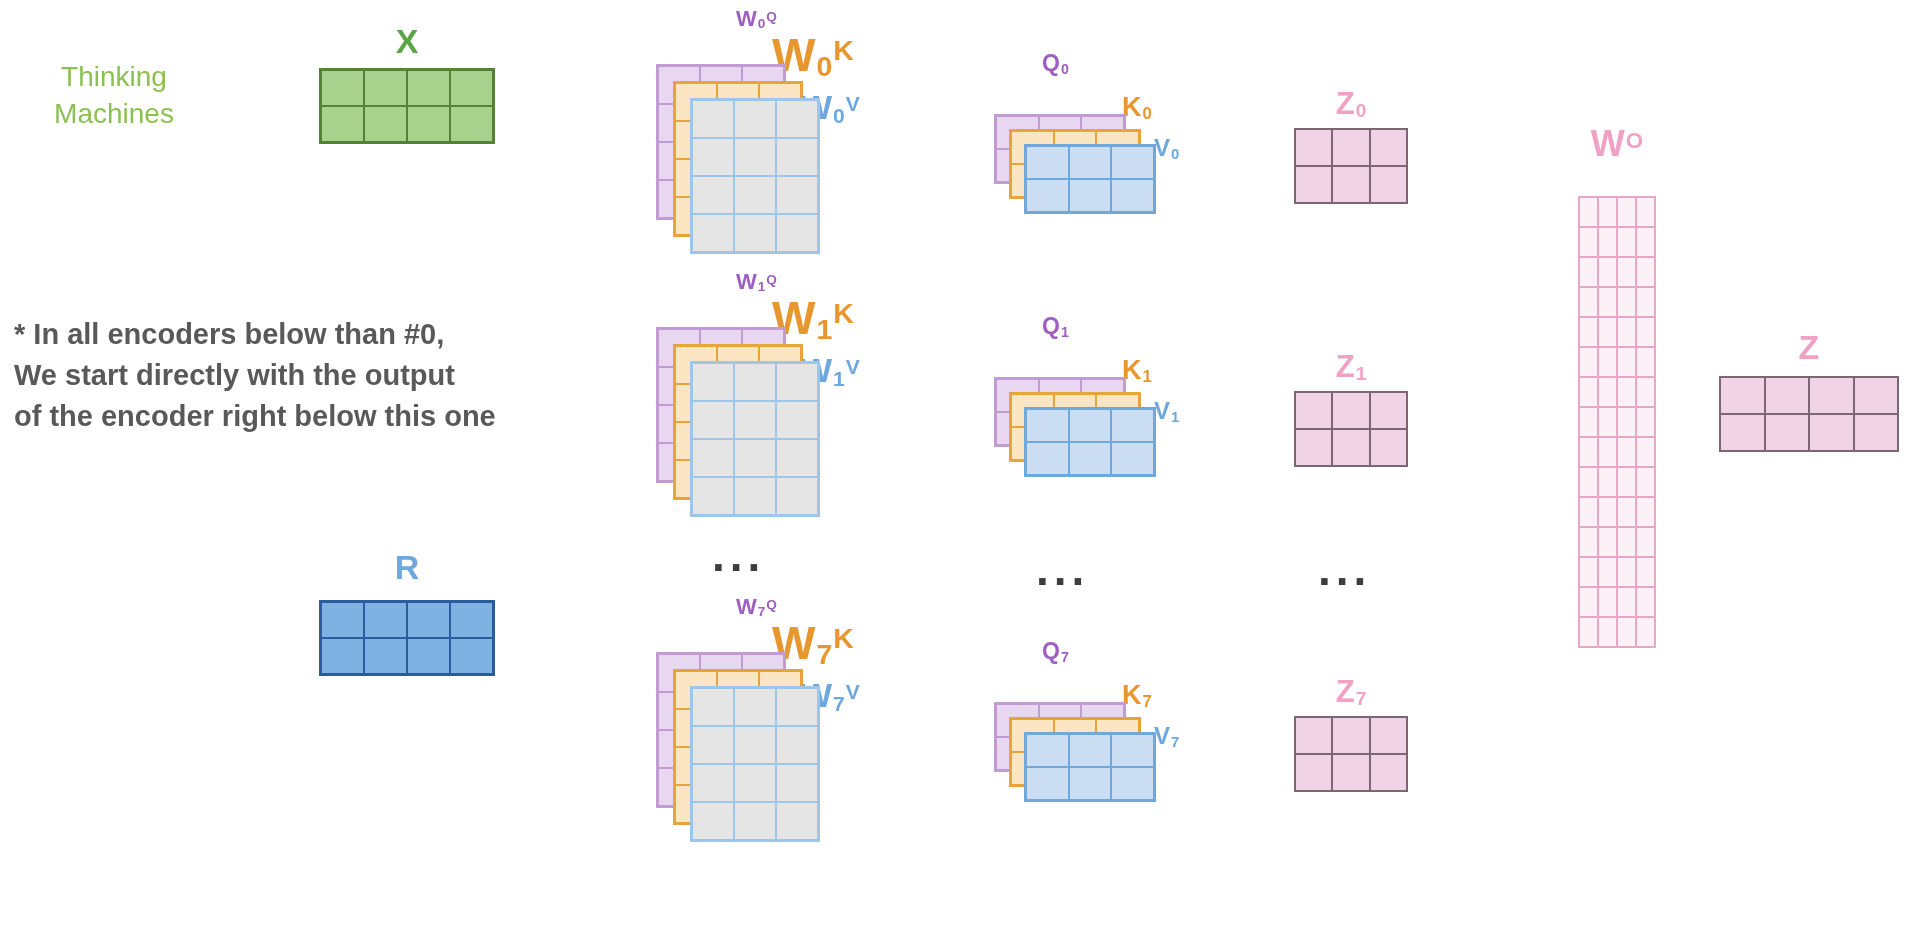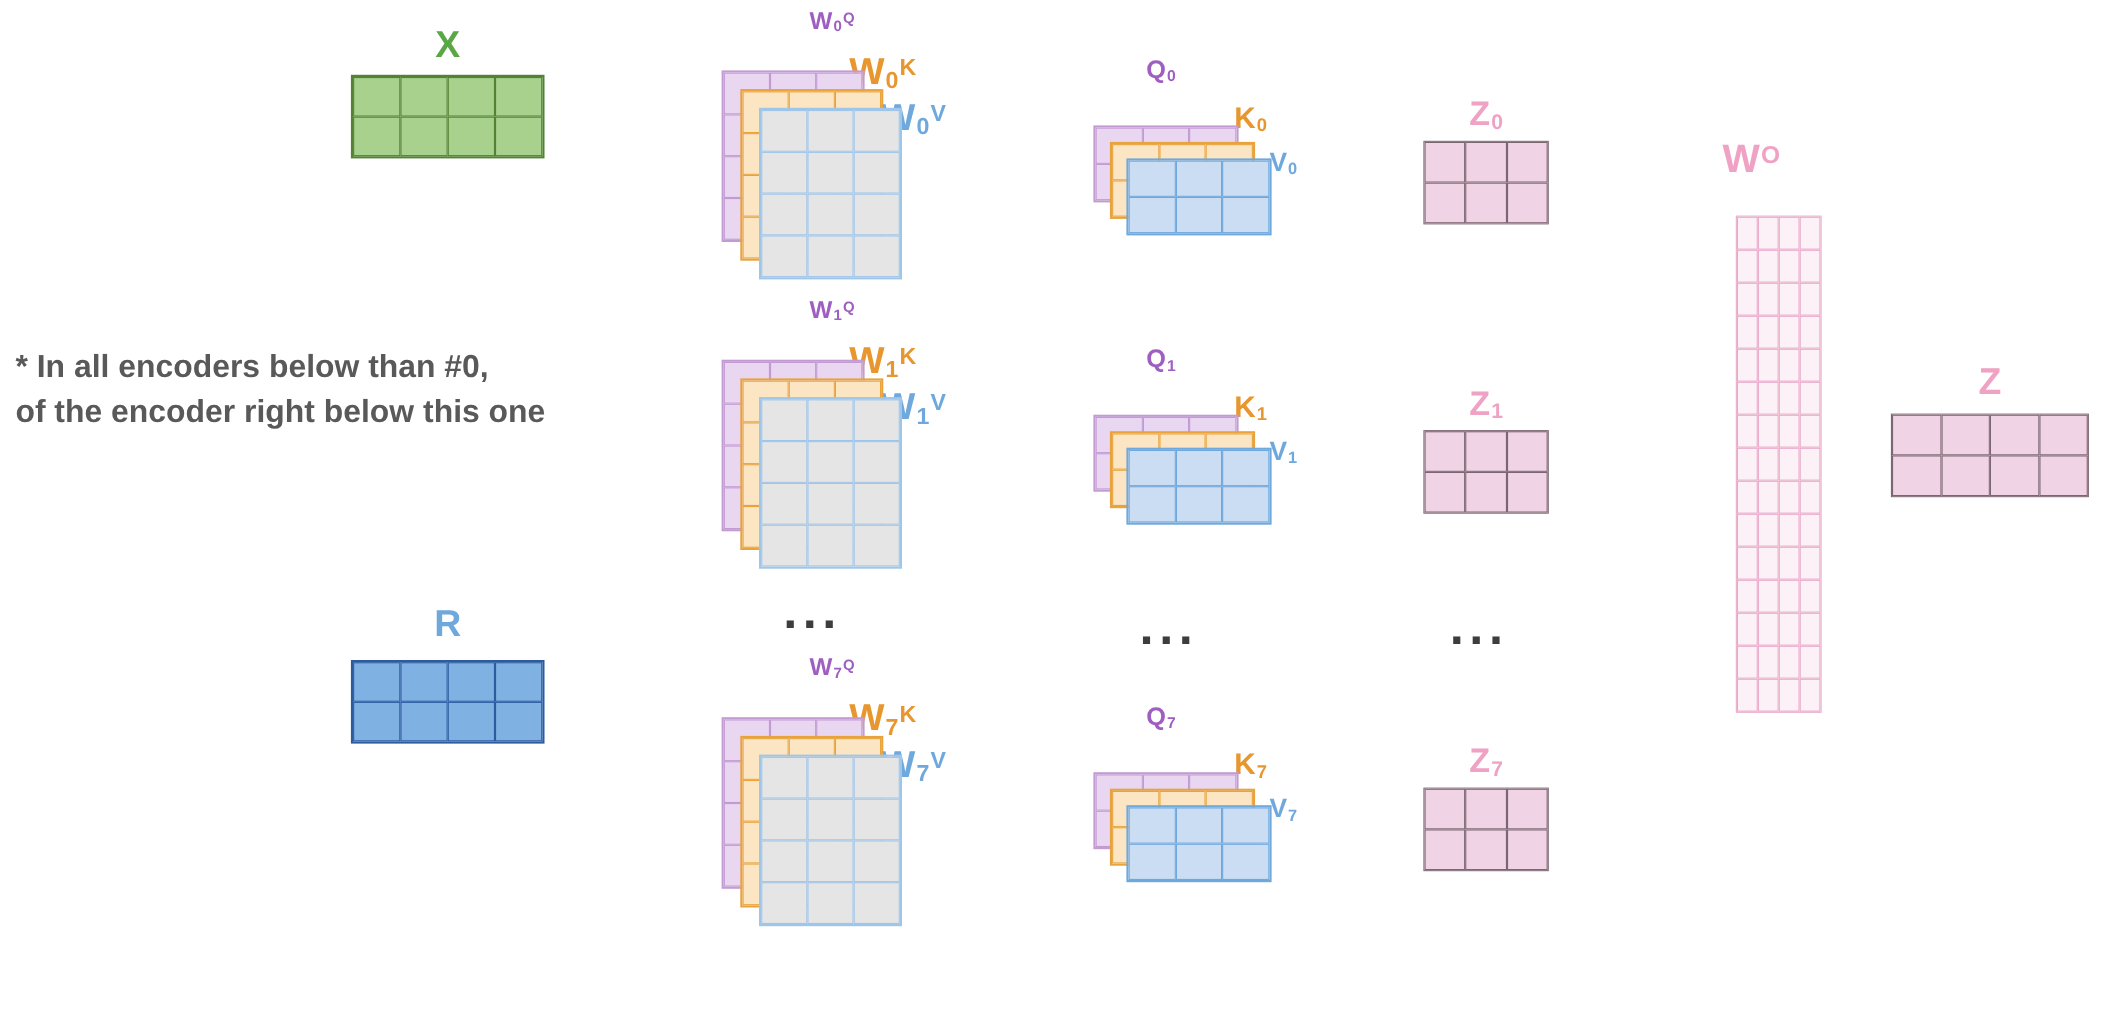--- a/index.html
+++ b/index.html
@@ -44,69 +44,74 @@
   .wo-grid .cell{background:var(--wo-fill);border-color:var(--wo-border);}
 
   
   .x-label{left:319px;top:24px;width:176px;text-align:center;font-size:34px;}
   .x-grid{left:319px;top:68px;width:176px;height:76px;}
   .r-label{left:319px;top:550px;width:176px;text-align:center;font-size:34px;}
   .r-grid{left:319px;top:600px;width:176px;height:76px;}
   .e1{left:712px;top:532px;}
   .e2{left:1036px;top:546px;}
   .e3{left:1318px;top:546px;}
-  .wo-label{left:1566px;top:126px;width:102px;font-size:36px;}
+  .wo-label{left:1566px;top:126px;width:102px;text-align:center;font-size:36px;}
   .wo-grid-pos{left:1578px;top:196px;width:78px;height:452px;}
   .zfinal-label{left:1719px;top:330px;width:180px;text-align:center;font-size:34px;}
   .zfinal-grid{left:1719px;top:376px;width:180px;height:76px;}
 
   
   .head-row{position:absolute;left:0;width:100%;height:0;}
   .head-row > *{position:absolute;}
   .row-0{top:8px;}
   .row-1{top:271px;}
   .row-2{top:596px;}
 
   .wq-label{left:736px;top:0;font-size:22px;}
-  .wk-label{left:772px;top:40px;font-size:34px;}
+  .wk-label{left:772px;top:24px;font-size:46px;}
   .wv-label{left:800px;top:82px;font-size:34px;}
   .wg-back{left:656px;top:56px;width:130px;height:156px;z-index:1;}
   .wg-mid{left:673px;top:73px;width:130px;height:156px;z-index:2;}
   .wg-front{left:690px;top:90px;width:130px;height:156px;z-index:3;}
 
   .q-label{left:1042px;top:44px;font-size:23px;}
   .k-label{left:1122px;top:86px;font-size:27px;}
   .v-label{left:1154px;top:128px;font-size:24px;}
   .qkv-back{left:994px;top:106px;width:132px;height:70px;z-index:1;}
   .qkv-mid{left:1009px;top:121px;width:132px;height:70px;z-index:2;}
   .qkv-front{left:1024px;top:136px;width:132px;height:70px;z-index:3;}
 
   .z-label{left:1294px;top:80px;width:114px;text-align:center;font-size:31px;}
   .z-grid{left:1294px;top:120px;width:114px;height:76px;}
 </style>
 </head>
 <body>
 
 <div class="stage">
 
+  <div class="abs branding">
+    <div>Thinking</div>
+    <div>Machines</div>
+  </div>
 
   <div class="abs mlabel green-text x-label">X</div>
   <div class="abs grid green-grid x-grid" style="grid-template-columns: repeat(4, 1fr); grid-template-rows: repeat(2, 1fr);">
       <div class="cell"></div>
       <div class="cell"></div>
       <div class="cell"></div>
       <div class="cell"></div>
       <div class="cell"></div>
       <div class="cell"></div>
       <div class="cell"></div>
       <div class="cell"></div>
     </div>
 
   <div class="abs note">
     <div>* In all encoders below than #0,</div>
+    <div>We start directly with the output</div>
     <div>of the encoder right below this one</div>
   </div>
 
   <div class="abs mlabel blue-text r-label">R</div>
   <div class="abs grid blue-grid r-grid" style="grid-template-columns: repeat(4, 1fr); grid-template-rows: repeat(2, 1fr);">
       <div class="cell"></div>
       <div class="cell"></div>
       <div class="cell"></div>
       <div class="cell"></div>
       <div class="cell"></div>

